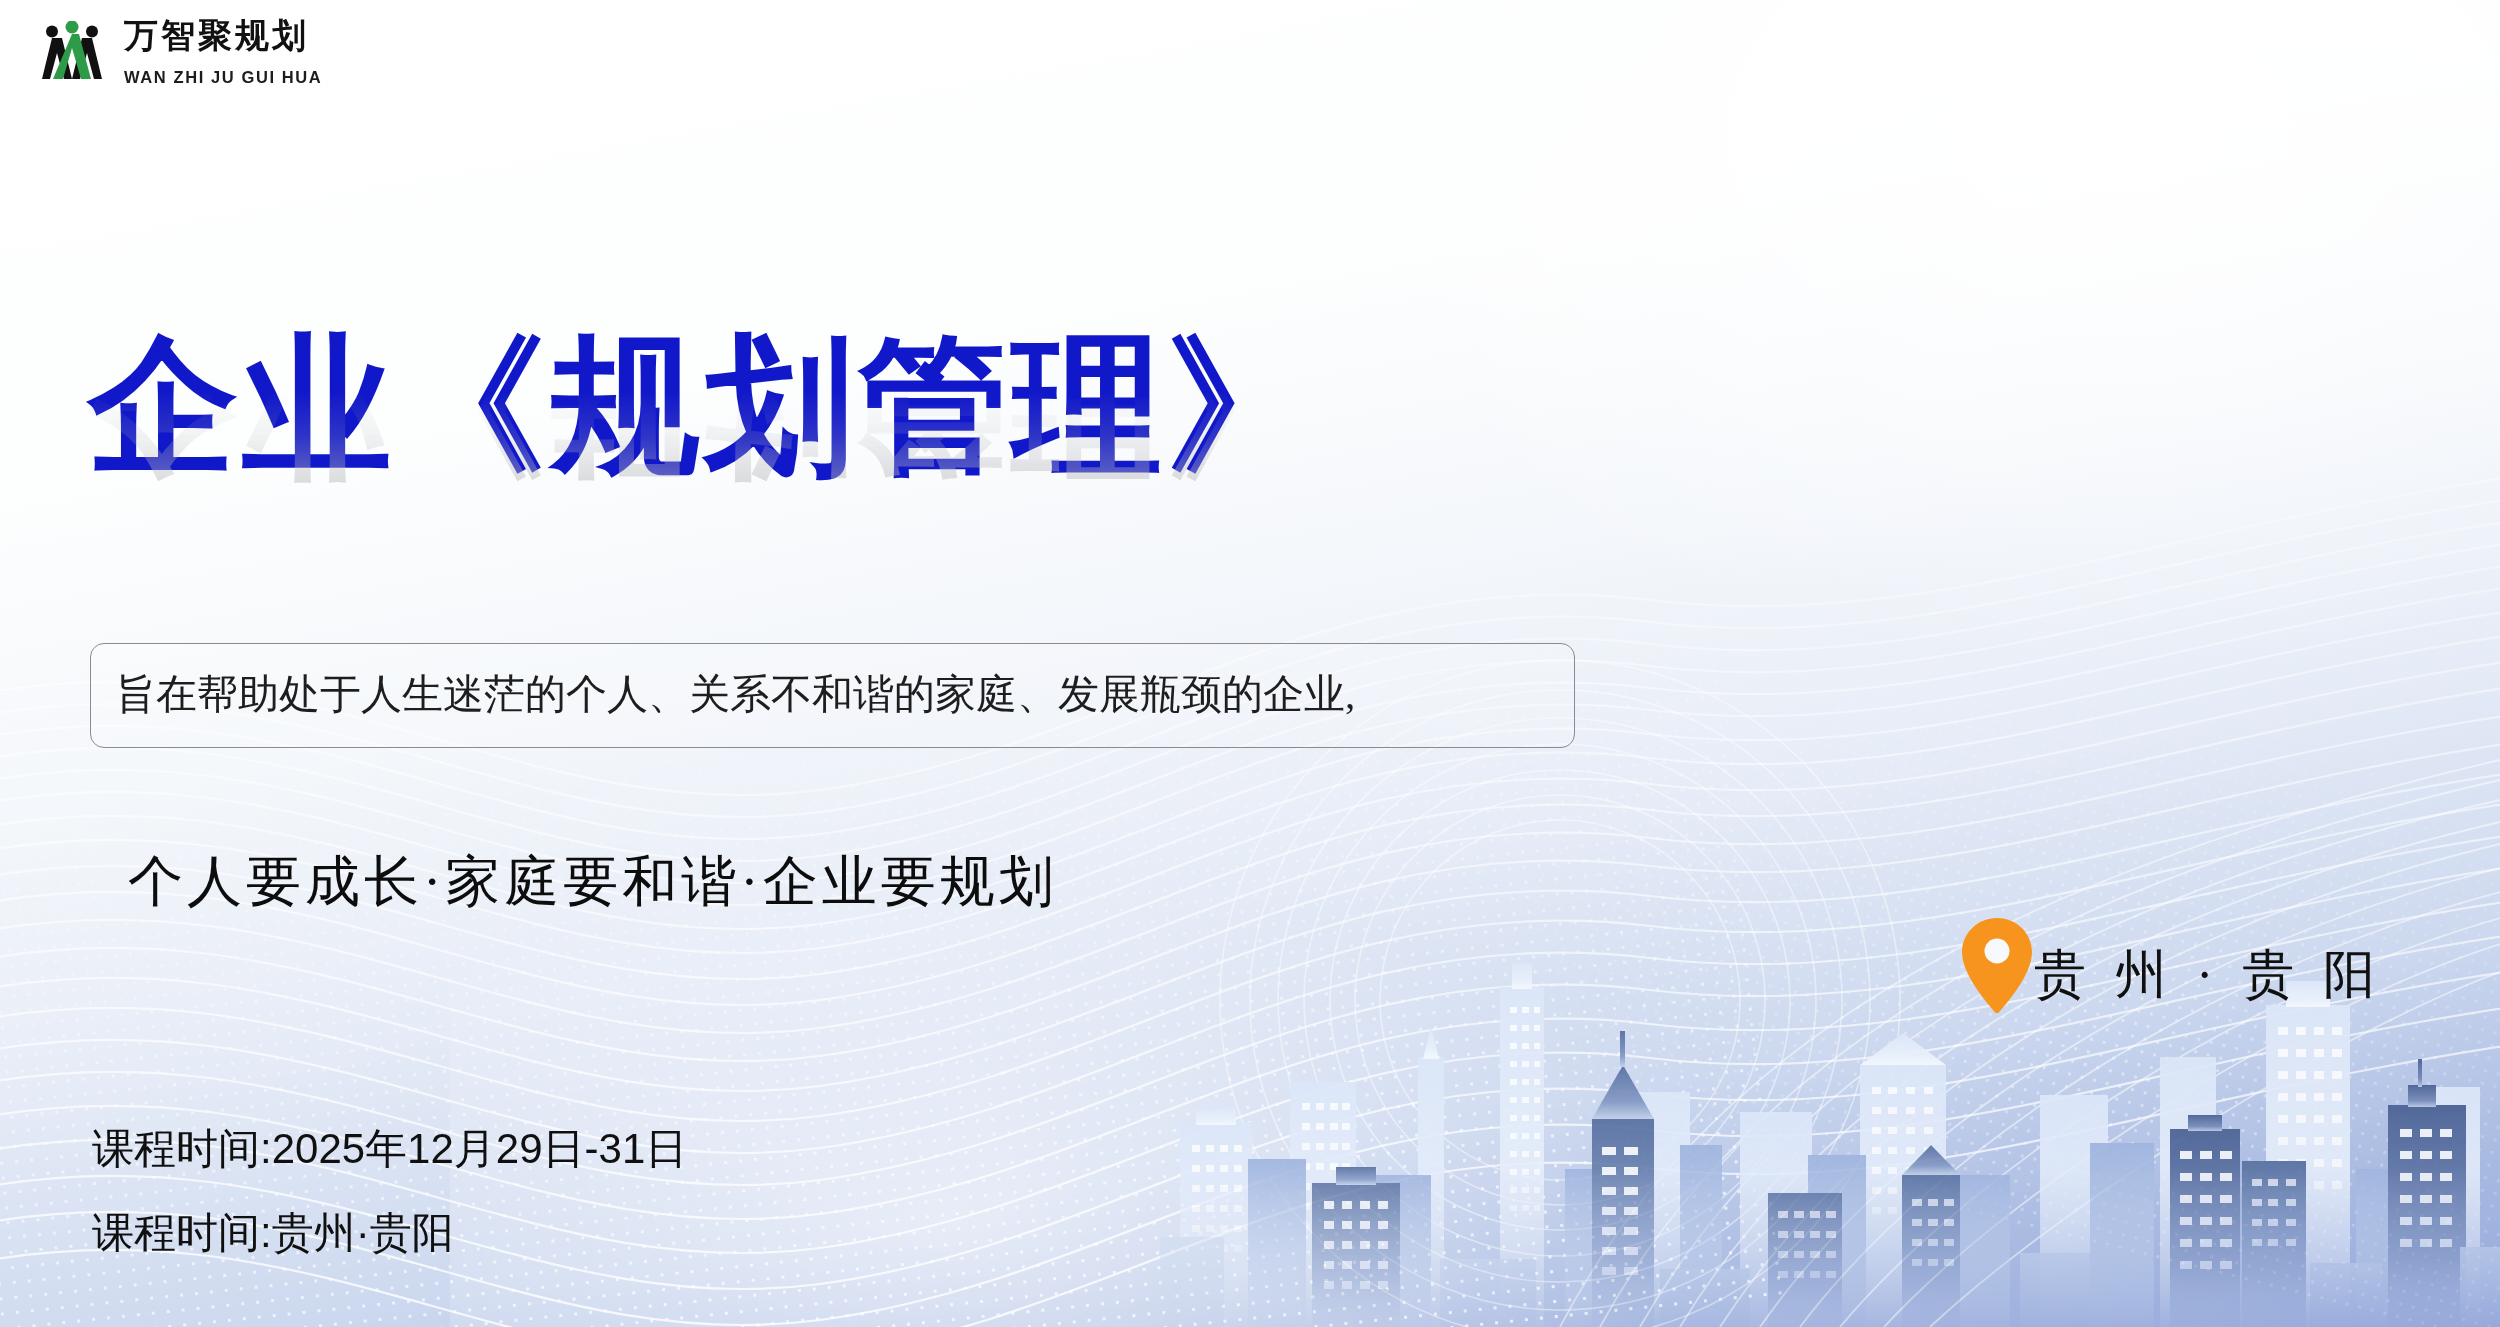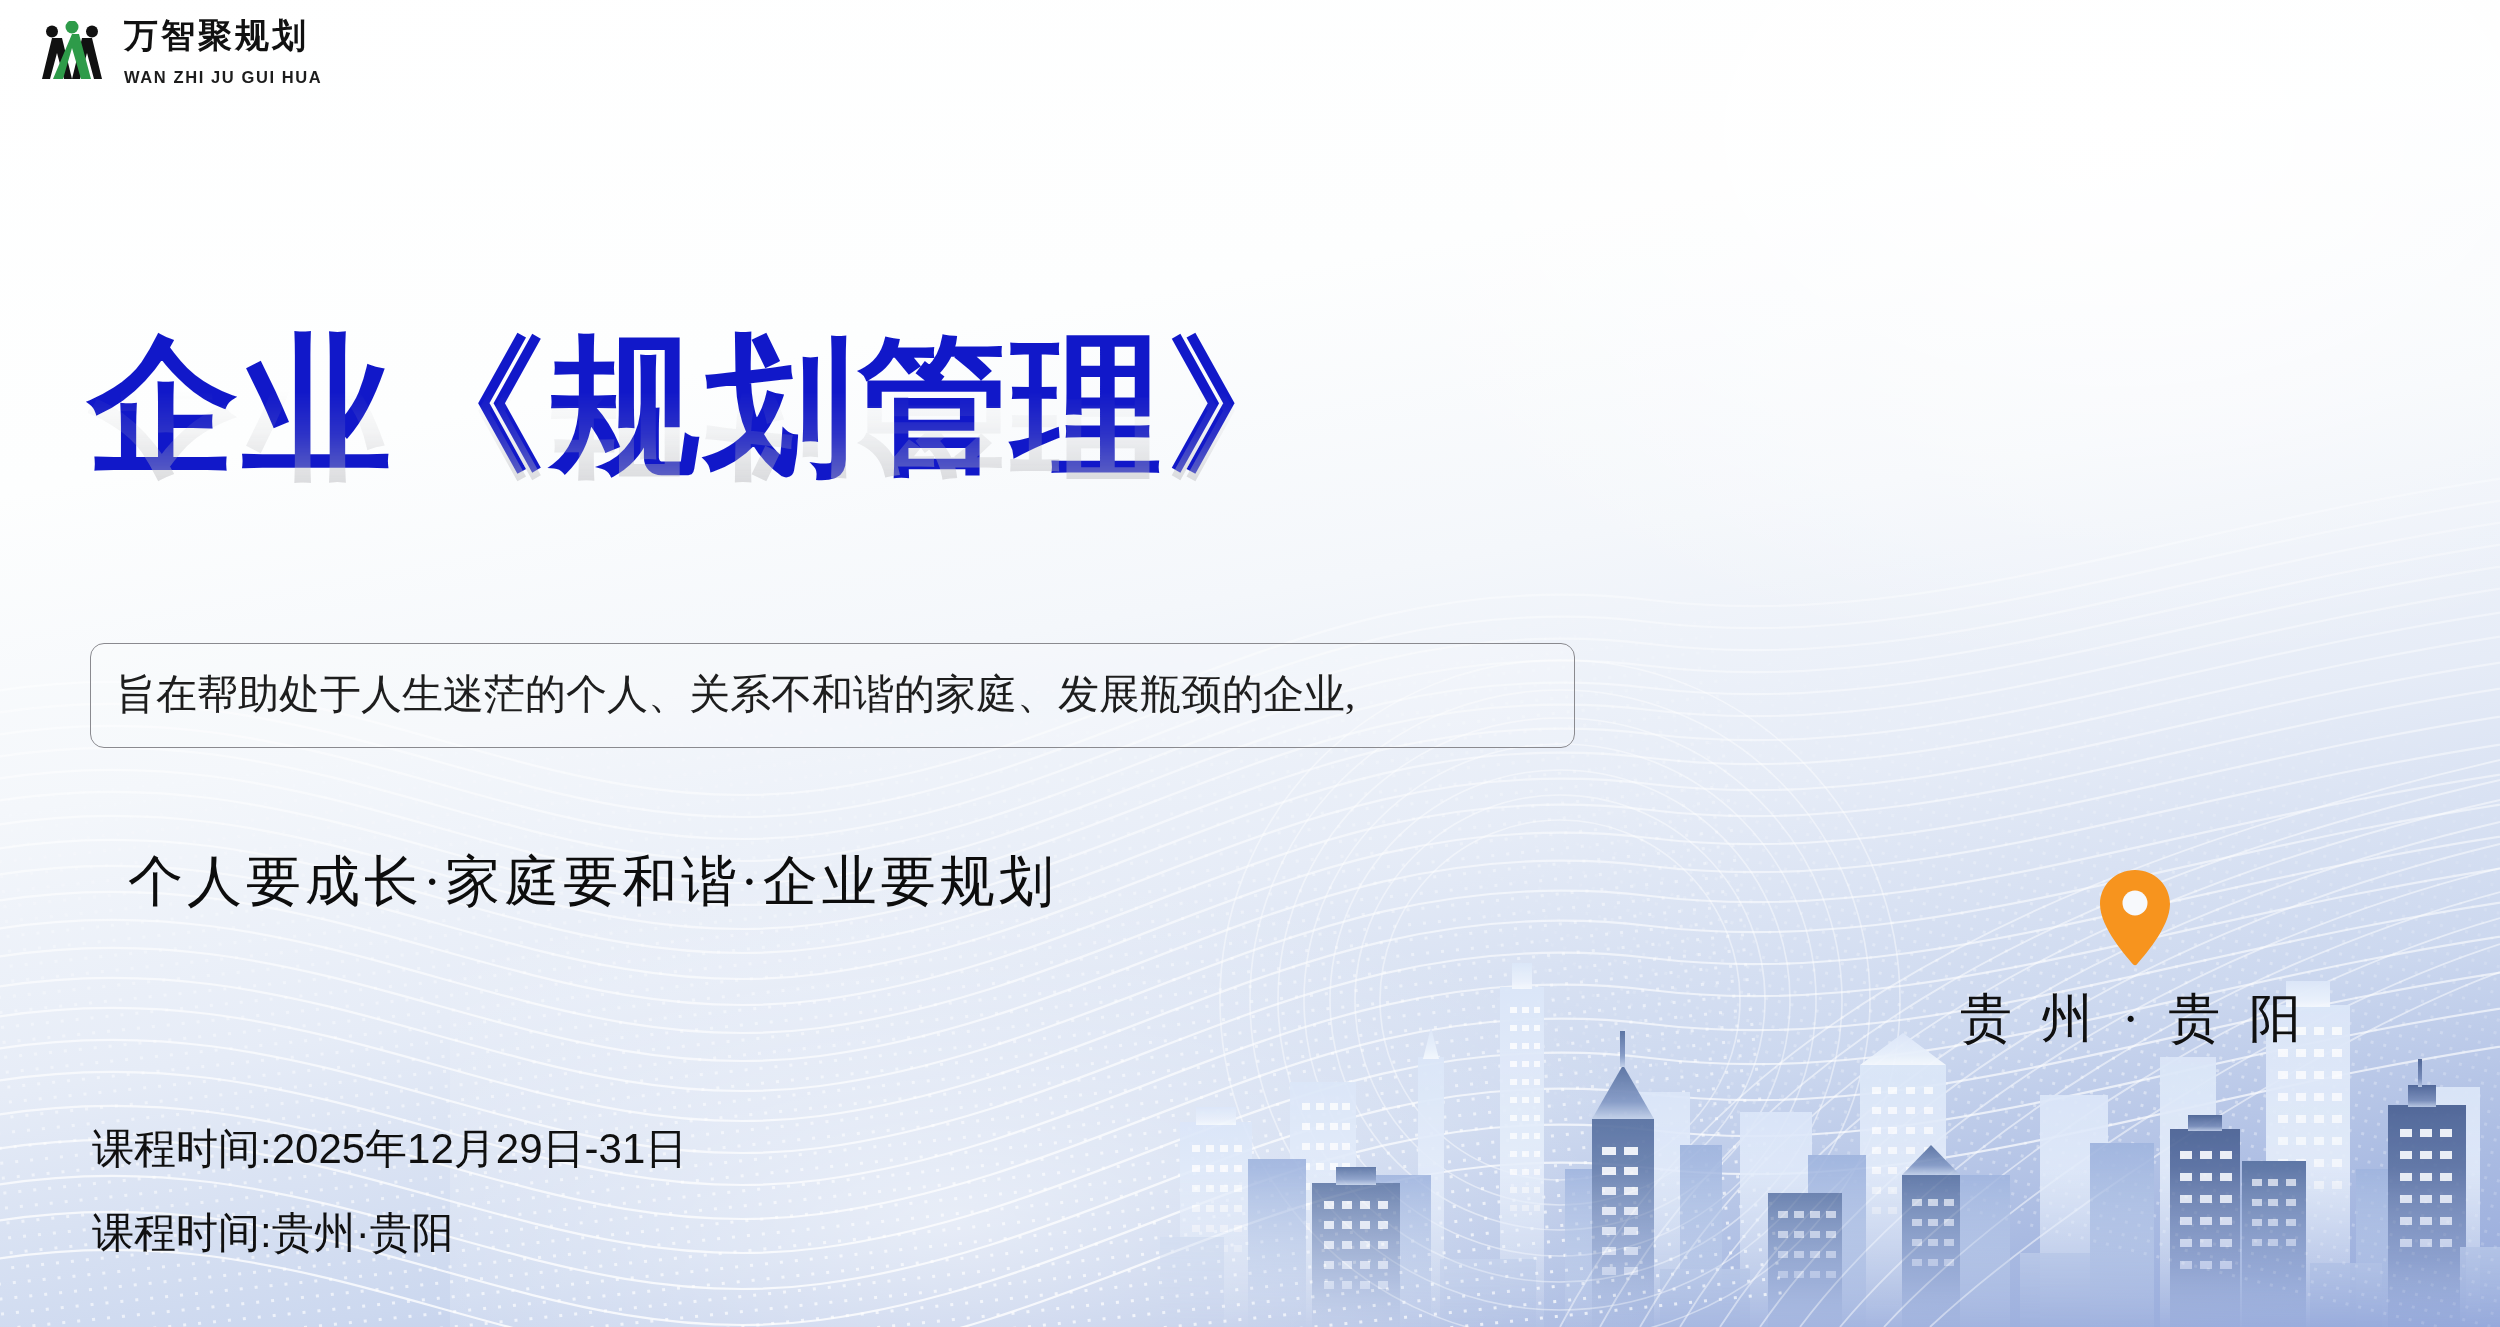--- a/index.html
+++ b/index.html
@@ -101,22 +101,22 @@
 
   
   .tagline{
     position:absolute; left:128px; top:845px; z-index:10;
     font-family:"Liberation Serif","DejaVu Serif",serif;
     font-size:55px; font-weight:400; color:#0d0d0d; letter-spacing:4px; white-space:nowrap;
   }
 
   
   .pin-block{
-    position:absolute; left:1960px; top:870px; z-index:10;
-    display:flex; flex-direction:column; align-items:center;
+    position:absolute; left:1960px; top:918px; z-index:10;
+    display:flex; align-items:center;
   }
   .pin-icon{ width:74px; height:96px; }
   .pin-label{
     margin-top:18px;
     font-family:"Liberation Serif","DejaVu Serif",serif;
     font-size:52px; font-weight:500; color:#101010; letter-spacing:8px; white-space:nowrap;
   }
 
   
   .course-info{ position:absolute; left:92px; top:1128px; z-index:10; }

